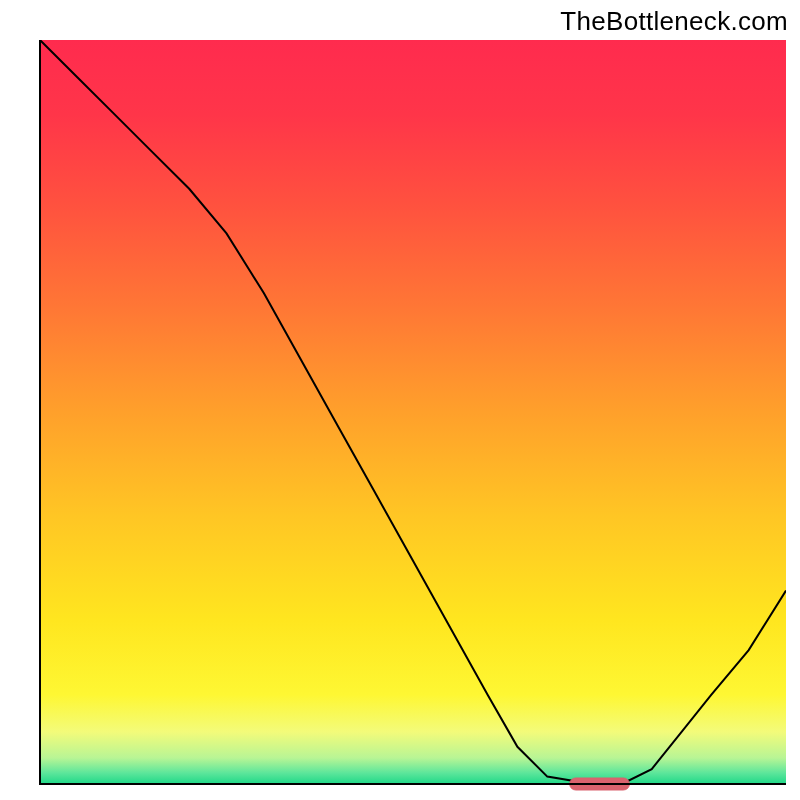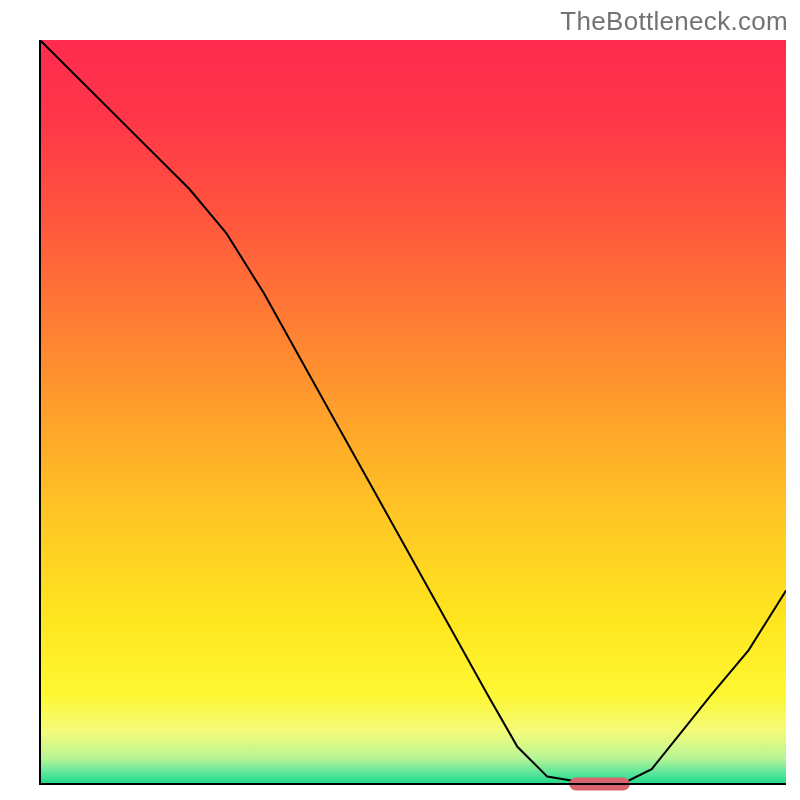--- a/index.html
+++ b/index.html
@@ -15,21 +15,21 @@
     width: 800px;
     height: 800px;
   }
   .watermark {
     position: absolute;
     top: 6px;
     right: 12px;
     font-family: Arial, Helvetica, sans-serif;
     font-size: 26px;
     font-weight: 500;
-    color: #737373;
+    color: #000000;
     letter-spacing: 0.3px;
   }
   svg.plot {
     position: absolute;
     inset: 0;
     width: 800px;
     height: 800px;
   }
   .border-line {
     stroke: #000000;

